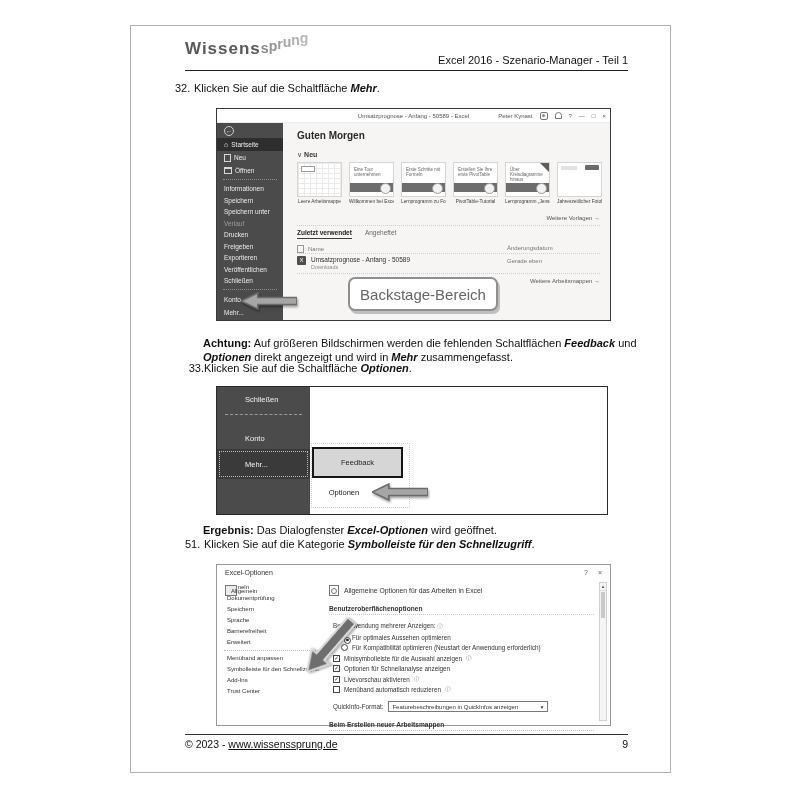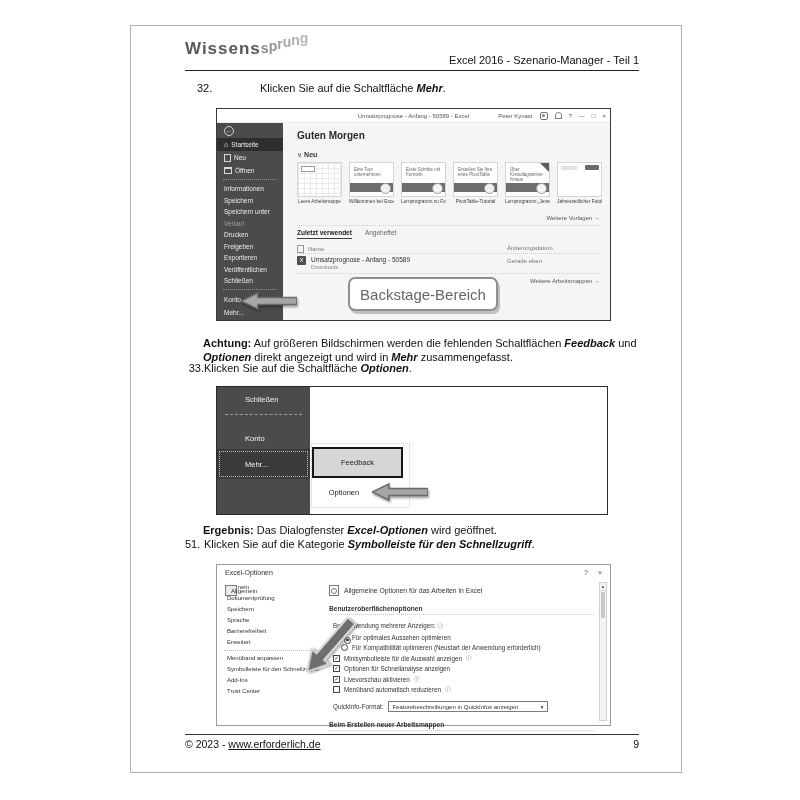--- a/index.html
+++ b/index.html
@@ -1,18 +1,18 @@
 <!DOCTYPE html>
 <html><head>
 <meta charset="utf-8">
 <style>
   html,body{margin:0;padding:0;background:#fff;width:800px;height:800px;
     font-family:"Liberation Sans","DejaVu Sans",sans-serif;}
   .page{position:absolute;left:130px;top:25px;width:539px;height:746px;
-    background:#fff;border:1px solid #b0b0b0;padding-left:11px;}
+    background:#fff;border:1px solid #b0b0b0;}
   
   .hdr-logo{position:absolute;left:54px;top:13px;white-space:nowrap;}
   .logo-main{font-size:17px;font-weight:bold;color:#595959;letter-spacing:1px;}
   .logo-jump span{display:inline-block;position:relative;font-size:14px;font-weight:bold;}
   .logo-jump span:nth-child(1){top:-1px;color:#8b8b8b;}
   .logo-jump span:nth-child(2){top:-3px;color:#949494;}
   .logo-jump span:nth-child(3){top:-5px;color:#9d9d9d;}
   .logo-jump span:nth-child(4){top:-7px;color:#a6a6a6;}
   .logo-jump span:nth-child(5){top:-9px;color:#afafaf;}
   .logo-jump span:nth-child(6){top:-11px;color:#b8b8b8;}
@@ -144,21 +144,21 @@
 <body>
 
 <div class="page">
 
   <div class="hdr-logo">
     <span class="logo-main">Wissens</span><span class="logo-jump"><span>s</span><span>p</span><span>r</span><span>u</span><span>n</span><span>g</span></span>
   </div>
   <div class="hdr-title">Excel 2016 - Szenario-Manager - Teil 1</div>
   <div class="hdr-rule"></div>
 
-  <div class="step" style="left:66px;top:56px;gap:44px;">
+  <div class="step" style="left:44px;top:56px;">
     <span class="num">32.</span>
     <span class="txt"><span>Klicken Sie auf die Schaltfläche </span><span class="bi">Mehr</span><span>.</span></span>
   </div>
 
   <div class="shot" id="shot1">
     <div class="s1-titlebar">
       <span class="s1-title">Umsatzprognose - Anfang - 50589 - Excel</span>
       <span class="s1-ticons">
         <span>Peter Kynast</span>
         <span class="av"></span>
@@ -382,17 +382,17 @@
       <div class="s3-up">▲</div>
       <div class="s3-thumb"></div>
     </div>
     <svg class="barrow dark" style="left:90px;top:94px;width:68px;height:26px;transform:rotate(-49deg);transform-origin:0 50%;" viewBox="0 0 100 36" preserveAspectRatio="none">
         <polygon points="0,18 30,2 30,11 100,11 100,25 30,25 30,34"></polygon>
       </svg>
   </div>
 
   <div class="ftr-rule"></div>
   <div class="ftr">
-    <span><span>© 2023 - </span><a href="#">www.erforderlich.de</a></span>
+    <span><span>© 2023 - </span><a href="#">www.wissenssprung.de</a></span>
     <span>9</span>
   </div>
 
 </div>
 
 </body></html>

